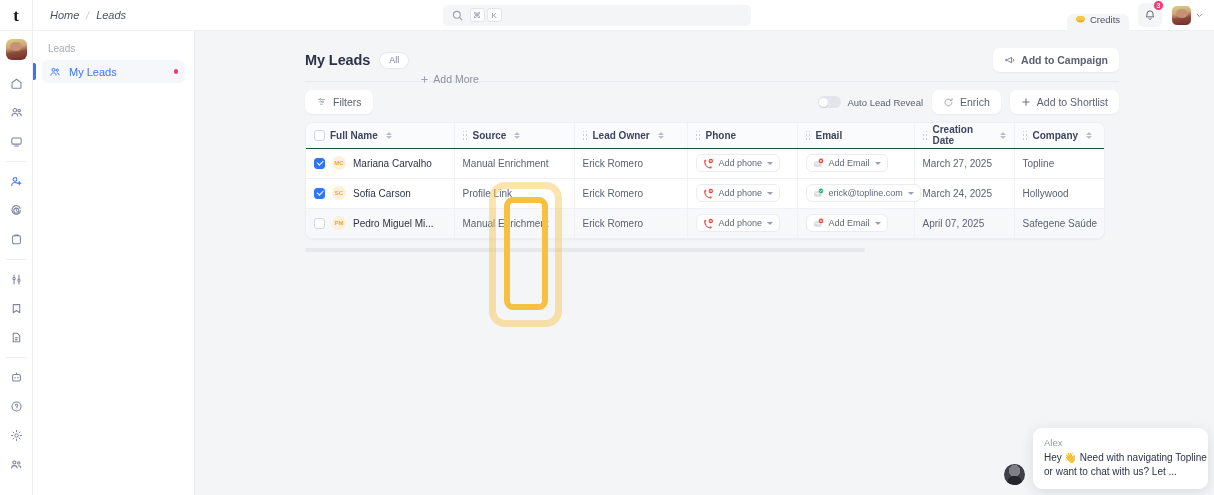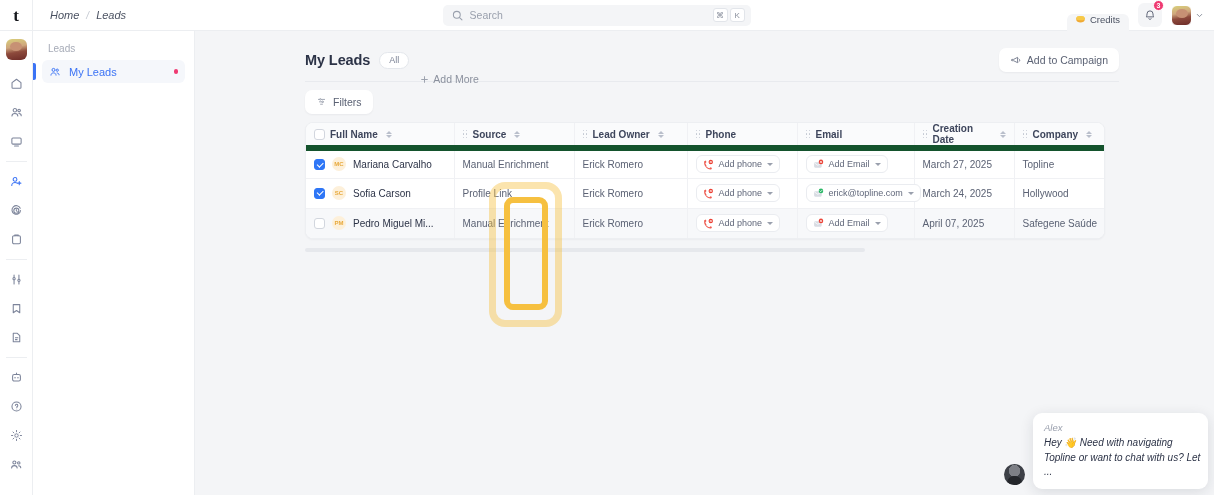--- a/index.html
+++ b/index.html
@@ -146,21 +146,21 @@
     font-size: 10.5px; color: #8b919e; cursor: pointer; margin-top: 38px;
   }
   .btn {
     display: inline-flex; align-items: center; gap: 6px;
     height: 24px; padding: 0 11px; border-radius: 7px;
     background: #fff; border: 1px solid #e9ebef;
     font-size: 10.5px; color: #5b6274; cursor: pointer;
     white-space: nowrap;
   }
   .btn.flat { border: none; box-shadow: 0 1px 2px rgba(20,25,45,.05); }
-  .head-right { margin-left: auto; }
+  .head-right { margin-left: auto; font-weight: bold; }
 
   .divider { height: 1px; background: #e8eaee; margin: 6px 0 0 0; }
 
   .toolbar { display: flex; align-items: center; height: 40px; }
   .toolbar-right { margin-left: auto; display: flex; align-items: center; gap: 9px; }
   .toggle-wrap { display: flex; align-items: center; gap: 7px; }
   .toggle {
     width: 23px; height: 12px; border-radius: 7px; background: #e2e5ea;
     position: relative; cursor: pointer;
   }
@@ -174,21 +174,21 @@
   
   .table-card {
     background: #fff; border-radius: 8px; overflow: hidden;
     border: 1px solid #edeff2;
     box-shadow: 0 1px 2px rgba(25,30,50,.04);
     width: 800px;
   }
   table { border-collapse: collapse; width: 100%; table-layout: fixed; }
   thead th {
     background: #fafbfc; height: 25px;
-    border-bottom: 6px solid #14532d;
+    border-bottom: 1px solid #14532d;
     border-right: 1px solid #f0f1f4;
     font-size: 10px; font-weight: bold; color: #3e465c;
     text-align: left; padding: 0 8px; vertical-align: middle;
   }
   thead th:last-child { border-right: none; }
   .th-in { display: flex; align-items: center; gap: 5px; }
   .grip { display: inline-block; width: 5px; height: 9px; position: relative; flex: none; }
   .grip i {
     position: absolute; width: 1.6px; height: 1.6px; border-radius: 50%; background: #c2c7d1;
   }
@@ -271,21 +271,20 @@
     position: relative; overflow: hidden; margin-bottom: 4px;
   }
   .chat-av::after {
     content:''; position:absolute; left:3px; bottom:0; width:15px; height:9px;
     border-radius: 7px 7px 0 0; background:#24262b;
   }
   .chat-bubble {
     width: 175px; background: #fff; border-radius: 9px;
     padding: 9px 1px 10px 11px;
     box-shadow: 0 3px 14px rgba(25,30,50,.12);
-    font-style: italic;
   }
   .chat-name { font-size: 9.5px; color: #979dab; margin-bottom: 3px; }
   .chat-msg { font-size: 10px; color: #2c3347; line-height: 1.42; }
 
   svg { display: block; }
 </style>
 </head>
 <body>
 
 <div class="app">
@@ -300,21 +299,20 @@
     </div>
 
     <div class="search-wrap">
       <div class="searchbar">
         <span>
           <svg width="11" height="11" viewBox="0 0 16 16" fill="none" stroke="#9aa0ad" stroke-width="1.5">
             <circle cx="7" cy="7" r="5"></circle>
               <line x1="11" y1="11" x2="14.5" y2="14.5" stroke-linecap="round"></line>
           </svg>
         </span>
-        <span class="sb-text">Search</span>
         <span class="kbd-group">
           <span class="kbd">⌘</span>
           <span class="kbd">K</span>
         </span>
       </div>
     </div>
 
     <div class="top-right">
       <div class="credits-btn">
         <div class="credits-row">
@@ -506,20 +504,45 @@
             <span>
               <svg width="11" height="11" viewBox="0 0 16 16" fill="none" stroke="#9aa0ad" stroke-width="1.3">
                 <path d="M3.5 3.5h9M5 7h6M6.6 10.5h2.8" stroke-linecap="round"></path>
                 <circle cx="6.3" cy="3.5" r="1.1" fill="#fff"></circle>
                   <circle cx="9.6" cy="7" r="1.1" fill="#fff"></circle>
               </svg>
             </span>
             <span>Filters</span>
           </span>
 
+          <span class="toolbar-right">
+            <span class="toggle-wrap">
+              <span class="toggle"></span>
+              <span class="toggle-label">Auto Lead Reveal</span>
+            </span>
+
+            <span class="btn flat">
+              <span>
+                <svg width="11" height="11" viewBox="0 0 16 16" fill="none" stroke="#9aa0ad" stroke-width="1.3">
+                  <path d="M13 8a5 5 0 1 1-1.6-3.7" stroke-linecap="round"></path>
+                  <path d="M13.2 2.4v2.6h-2.6" stroke-linecap="round" stroke-linejoin="round"></path>
+                </svg>
+              </span>
+              <span>Enrich</span>
+            </span>
+
+            <span class="btn flat">
+              <span>
+                <svg width="10" height="10" viewBox="0 0 12 12" fill="none" stroke="#6b7285" stroke-width="1.3">
+                  <path d="M6 2.2v7.6M2.2 6h7.6" stroke-linecap="round"></path>
+                </svg>
+              </span>
+              <span>Add to Shortlist</span>
+            </span>
+          </span>
         </div>
 
         <div class="table-card">
           <table>
             <colgroup>
               <col style="width:148px">
                 <col style="width:120px">
                 <col style="width:113px">
               <col style="width:110px">
                 <col style="width:117px">

